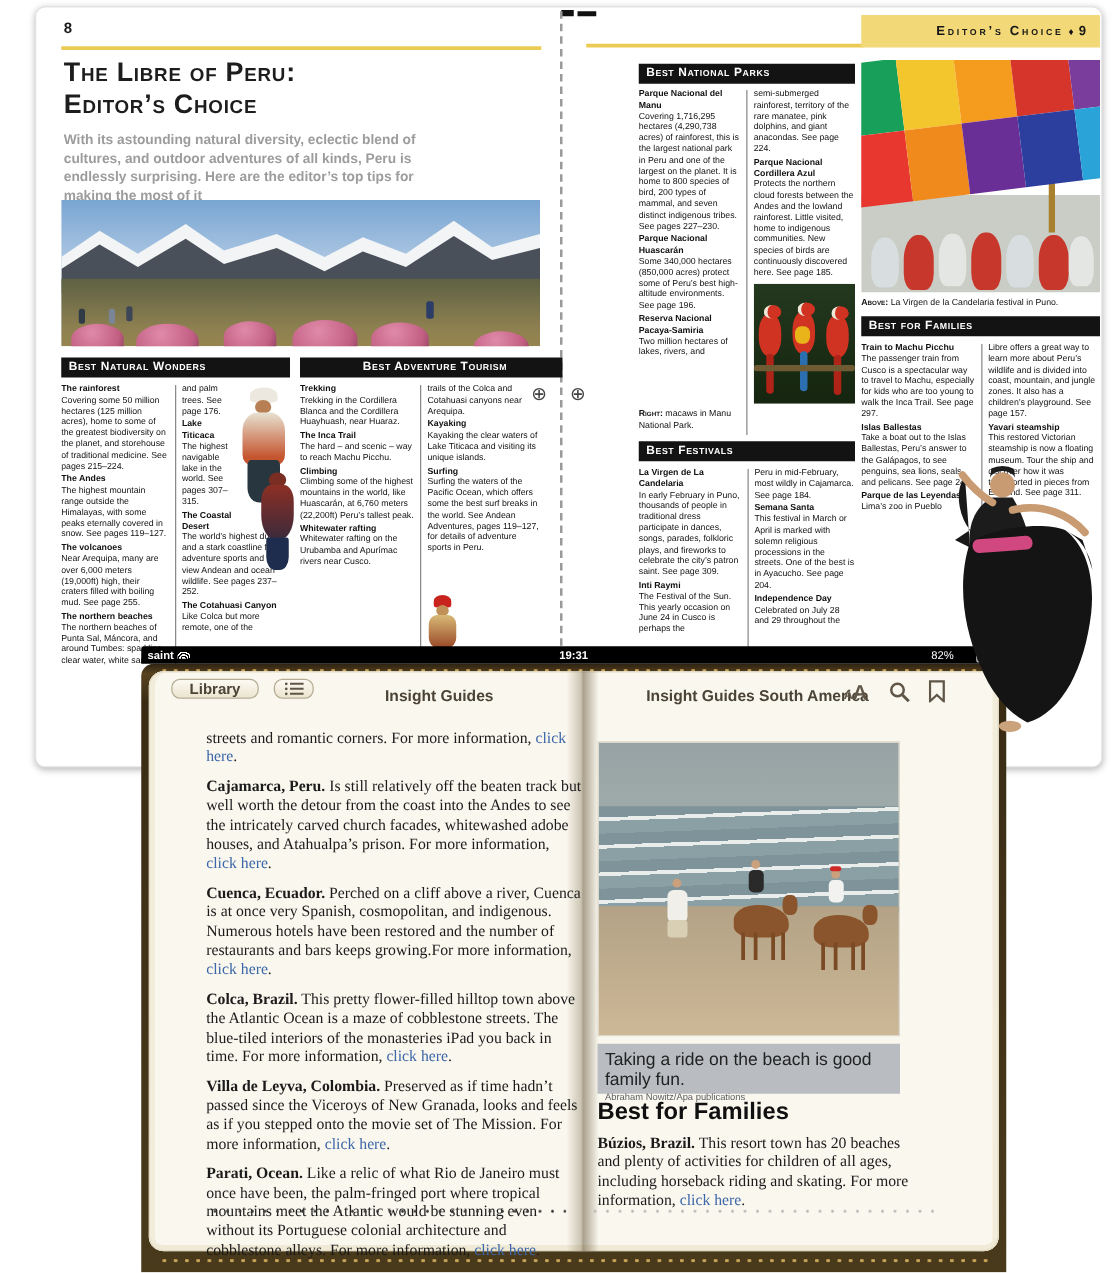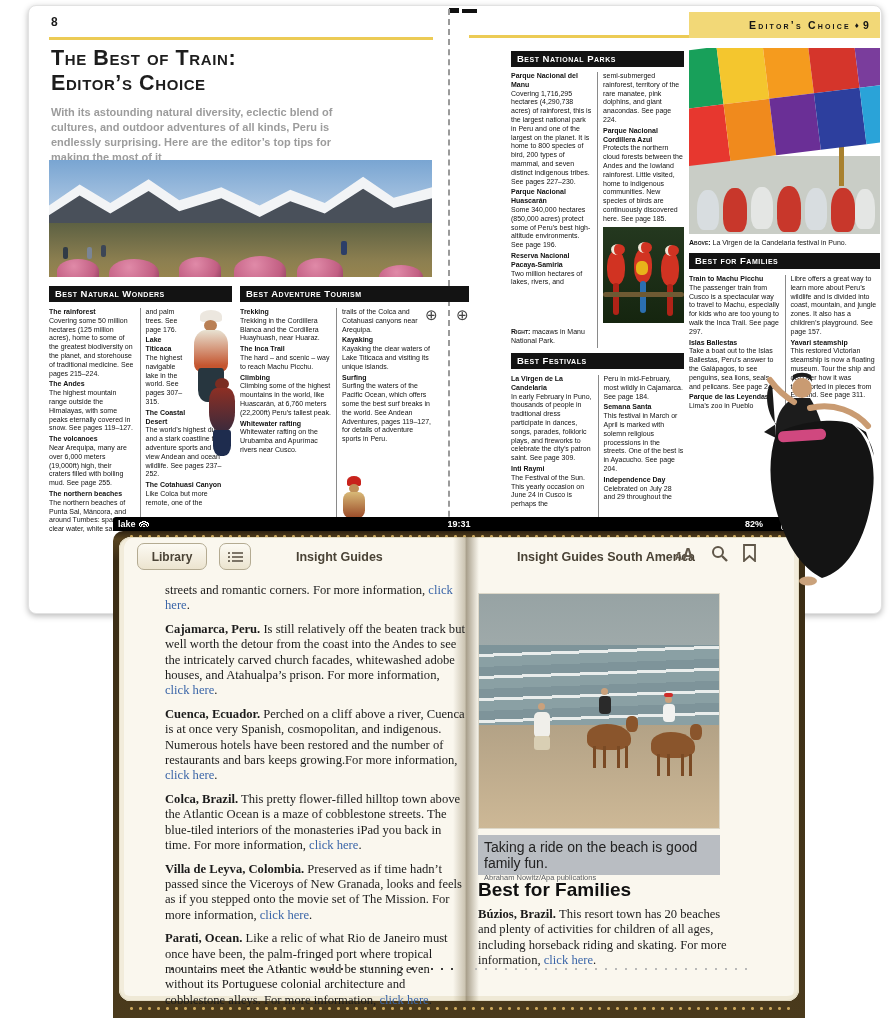--- a/index.html
+++ b/index.html
@@ -72,37 +72,37 @@
   .doll .face{position:absolute;left:12px;top:10px;width:13px;height:11px;background:#b97f54;border-radius:50%;}
   .doll .shawl{position:absolute;left:2px;top:20px;width:34px;height:42px;background:linear-gradient(#e8e2d2,#c4552f 85%);border-radius:35% 35% 20% 20%;}
   .doll .skirt{position:absolute;left:6px;top:58px;width:26px;height:34px;background:#27363f;border-radius:12% 12% 35% 35%;}
   .figmini{position:absolute;z-index:5;}
   
   .ipad{position:absolute;left:113px;top:517px;width:692px;height:501px;z-index:50;}
   .statusbar{position:absolute;left:0;top:0;width:100%;height:14px;background:#000;color:#fdfdfd;
              font-size:9px;line-height:14px;border-radius:3px 3px 0 0;}
   .statusbar .sl{position:absolute;left:5px;top:0;font-weight:bold;}
   .statusbar .st{position:absolute;left:0;right:0;text-align:center;font-weight:bold;}
-  .statusbar .sr{position:absolute;right:42px;top:0;font-weight:bold;text-align:right;}
+  .statusbar .sr{position:absolute;right:42px;top:0;font-weight:normal;text-align:right;}
   .batt{position:absolute;right:6px;top:3.5px;width:16px;height:7px;border:1px solid #cfcfcf;border-radius:2px;}
   .batt:before{content:"";position:absolute;left:1px;top:1px;bottom:1px;width:11px;background:#e8e8e8;}
   .batt:after{content:"";position:absolute;right:-3px;top:1.5px;width:2px;height:3px;background:#cfcfcf;border-radius:0 1px 1px 0;}
   .wifi{display:inline-block;margin-left:3px;width:10px;height:8px;
         background:radial-gradient(circle at 50% 100%,#fff 0 1.5px,transparent 1.6px),
         radial-gradient(circle at 50% 100%,transparent 0 2.5px,#fff 2.6px 3.6px,transparent 3.7px),
         radial-gradient(circle at 50% 100%,transparent 0 4.6px,#fff 4.7px 5.7px,transparent 5.8px);}
   .cover{position:absolute;left:0;top:14px;width:100%;height:487px;border-radius:10px 10px 0 0;
          background:linear-gradient(#2e2212,#57431f 8px,#3a2c14 30px,#4a3a1c);}
   .studs{position:absolute;left:14px;right:14px;height:7px;
          background-image:radial-gradient(circle,#c9a55a 1.3px,transparent 1.6px);background-size:9px 7px;}
   .pages{position:absolute;left:6px;top:20px;width:680px;height:464px;background:#faf7ee;border-radius:12px;
          box-shadow:inset 0 0 0 1px #e3dcc4,inset 0 -5px 0 #efe9d6,inset 5px 0 0 #f2ecdb,inset -5px 0 0 #f2ecdb;}
   .gutter{position:absolute;left:340px;top:20px;width:26px;height:464px;
           background:linear-gradient(90deg,transparent,rgba(120,105,70,.35) 45%,rgba(90,75,45,.5) 52%,transparent);}
-  .btn{position:absolute;height:27px;border:1px solid #b4ab92;border-radius:7px;
+  .btn{position:absolute;height:16px;border:1px solid #b4ab92;border-radius:7px;
        background:linear-gradient(#fcfaf3,#ece4cf);color:#4a4336;font-size:12px;font-weight:bold;
        display:flex;align-items:center;justify-content:center;box-sizing:border-box;}
   .booktitle{position:absolute;font-size:12.5px;font-weight:bold;color:#4a4336;}
   .ticon{position:absolute;color:#5f5648;}
   
   .ebook-left{position:absolute;left:52px;top:66px;width:300px;font-family:"Liberation Serif",serif;
               font-size:12.6px;line-height:15.4px;color:#1b1b1b;}
   .ebook-left p{margin:0 0 8px 0;}
   .link{color:#3b66a8;text-decoration:none;cursor:pointer;}
   .ebcaption{position:absolute;left:365px;top:318px;width:242px;height:40px;background:#b9bdc2;
@@ -122,21 +122,21 @@
 <div id="canvas">
 
   <div class="sheet">
 
     <div class="folio8">8</div>
     <div class="rule rule-left"></div>
     <div class="cropmark" style="left:420px;top:2px;width:10px;height:5px;"></div>
     <div class="cropmark" style="left:433px;top:3px;width:15px;height:4px;"></div>
 
     <div class="title">
-      <span>The Best of Train:</span><br>
+      <span>The Libre of Peru:</span><br>
       <span>Editor’s Choice</span>
     </div>
     <div class="intro">With its astounding natural diversity, eclectic blend of cultures, and outdoor adventures of all kinds, Peru is endlessly surprising. Here are the editor’s top tips for making the most of it</div>
 
     <div class="ph" style="left:20px;top:154px;width:383px;height:117px;">
       <div class="andes-sky"></div>
       <div class="andes-snow"></div>
       <div class="andes-rock"></div>
       <div class="andes-valley"></div>
       <div class="tent" style="left:8px;bottom:-6px;"></div>
@@ -174,21 +174,21 @@
         <div>
 
         <p class="entry"><span>and palm trees. See page 176.</span></p>
             <p class="entry"><b class="eh">Lake Titicaca</b><span>The highest navigable lake in the world. See pages 307–315.</span></p>
             <p class="entry"><b class="eh">The Coastal Desert</b><span>The world’s highest dunes and a stark coastline for adventure sports and to view Andean and ocean wildlife. See pages 237–252.</span></p>
             <p class="entry"><b class="eh">The Cotahuasi Canyon</b><span>Like Colca but more remote, one of the</span></p>
           </div>
       </div>
     </div>
 
-    <div class="secbar" style="left:211px;top:280px;width:229px;">Best Adventure Tourism</div>
+    <div class="secbar" style="left:211px;top:280px;width:210px;text-align:center;">Best Adventure Tourism</div>
     <div class="cols" style="left:211px;top:302px;width:192px;height:210px;">
       <div class="col" style="width:91px;">
 
       <p class="entry"><b class="eh">Trekking</b><span>Trekking in the Cordillera Blanca and the Cordillera Huayhuash, near Huaraz.</span></p>
           <p class="entry"><b class="eh">The Inca Trail</b><span>The hard – and scenic – way to reach Machu Picchu.</span></p>
           <p class="entry"><b class="eh">Climbing</b><span>Climbing some of the highest mountains in the world, like Huascarán, at 6,760 meters (22,200ft) Peru’s tallest peak.</span></p>
           <p class="entry"><b class="eh">Whitewater rafting</b><span>Whitewater rafting on the Urubamba and Apurímac rivers near Cusco.</span></p>
         </div>
       <div class="col c2" style="width:90px;">
 
@@ -300,21 +300,21 @@
       <div class="col c2" style="width:90px;">
 
       <p class="entry"><span>Libre offers a great way to learn more about Peru’s wildlife and is divided into coast, mountain, and jungle zones. It also has a children’s playground. See page 157.</span></p>
           <p class="entry"><b class="eh">Yavari steamship</b><span>This restored Victorian steamship is now a floating museum. Tour the ship and discover how it was transported in pieces from England. See page 311.</span></p>
         </div>
     </div>
   </div>
 
   <div class="ipad">
     <div class="statusbar">
-      <span class="sl"><span>lake</span><span class="wifi"></span></span>
+      <span class="sl"><span>saint</span><span class="wifi"></span></span>
       <span class="st">19:31</span>
       <span class="sr">82%</span>
       <span class="batt"></span>
     </div>
 
     <div class="cover">
       <div class="studs" style="top:2px;"></div>
       <div class="studs" style="bottom:6px;"></div>
     </div>
     <div class="pages"></div>
@@ -328,21 +328,21 @@
             <line x1="4" y1="6" x2="15" y2="6"></line>
             <line x1="4" y1="10" x2="15" y2="10"></line>
           </g>
         <g fill="#5f5648">
             <circle cx="1" cy="2" r="1.1"></circle>
             <circle cx="1" cy="6" r="1.1"></circle>
             <circle cx="1" cy="10" r="1.1"></circle>
           </g>
       </svg>
     </div>
-    <div class="booktitle" style="left:183px;top:33px;">Insight Guides</div>
+    <div class="booktitle" style="left:195px;top:33px;">Insight Guides</div>
     <div class="booktitle" style="left:404px;top:33px;">Insight Guides South America</div>
     <div class="ticon" style="left:562px;top:29px;font-weight:bold;"><span style="font-size:10px;">A</span><span style="font-size:16px;">A</span></div>
     <div class="ticon" style="left:598px;top:28px;">
       <svg width="17" height="17" viewBox="0 0 17 17">
           <circle cx="7" cy="7" r="5" fill="none" stroke="#5f5648" stroke-width="2"></circle>
           <line x1="11" y1="11" x2="16" y2="16" stroke="#5f5648" stroke-width="2.4"></line>
         </svg>
     </div>
     <div class="ticon" style="left:630px;top:27px;">
       <svg width="13" height="18" viewBox="0 0 13 18">

